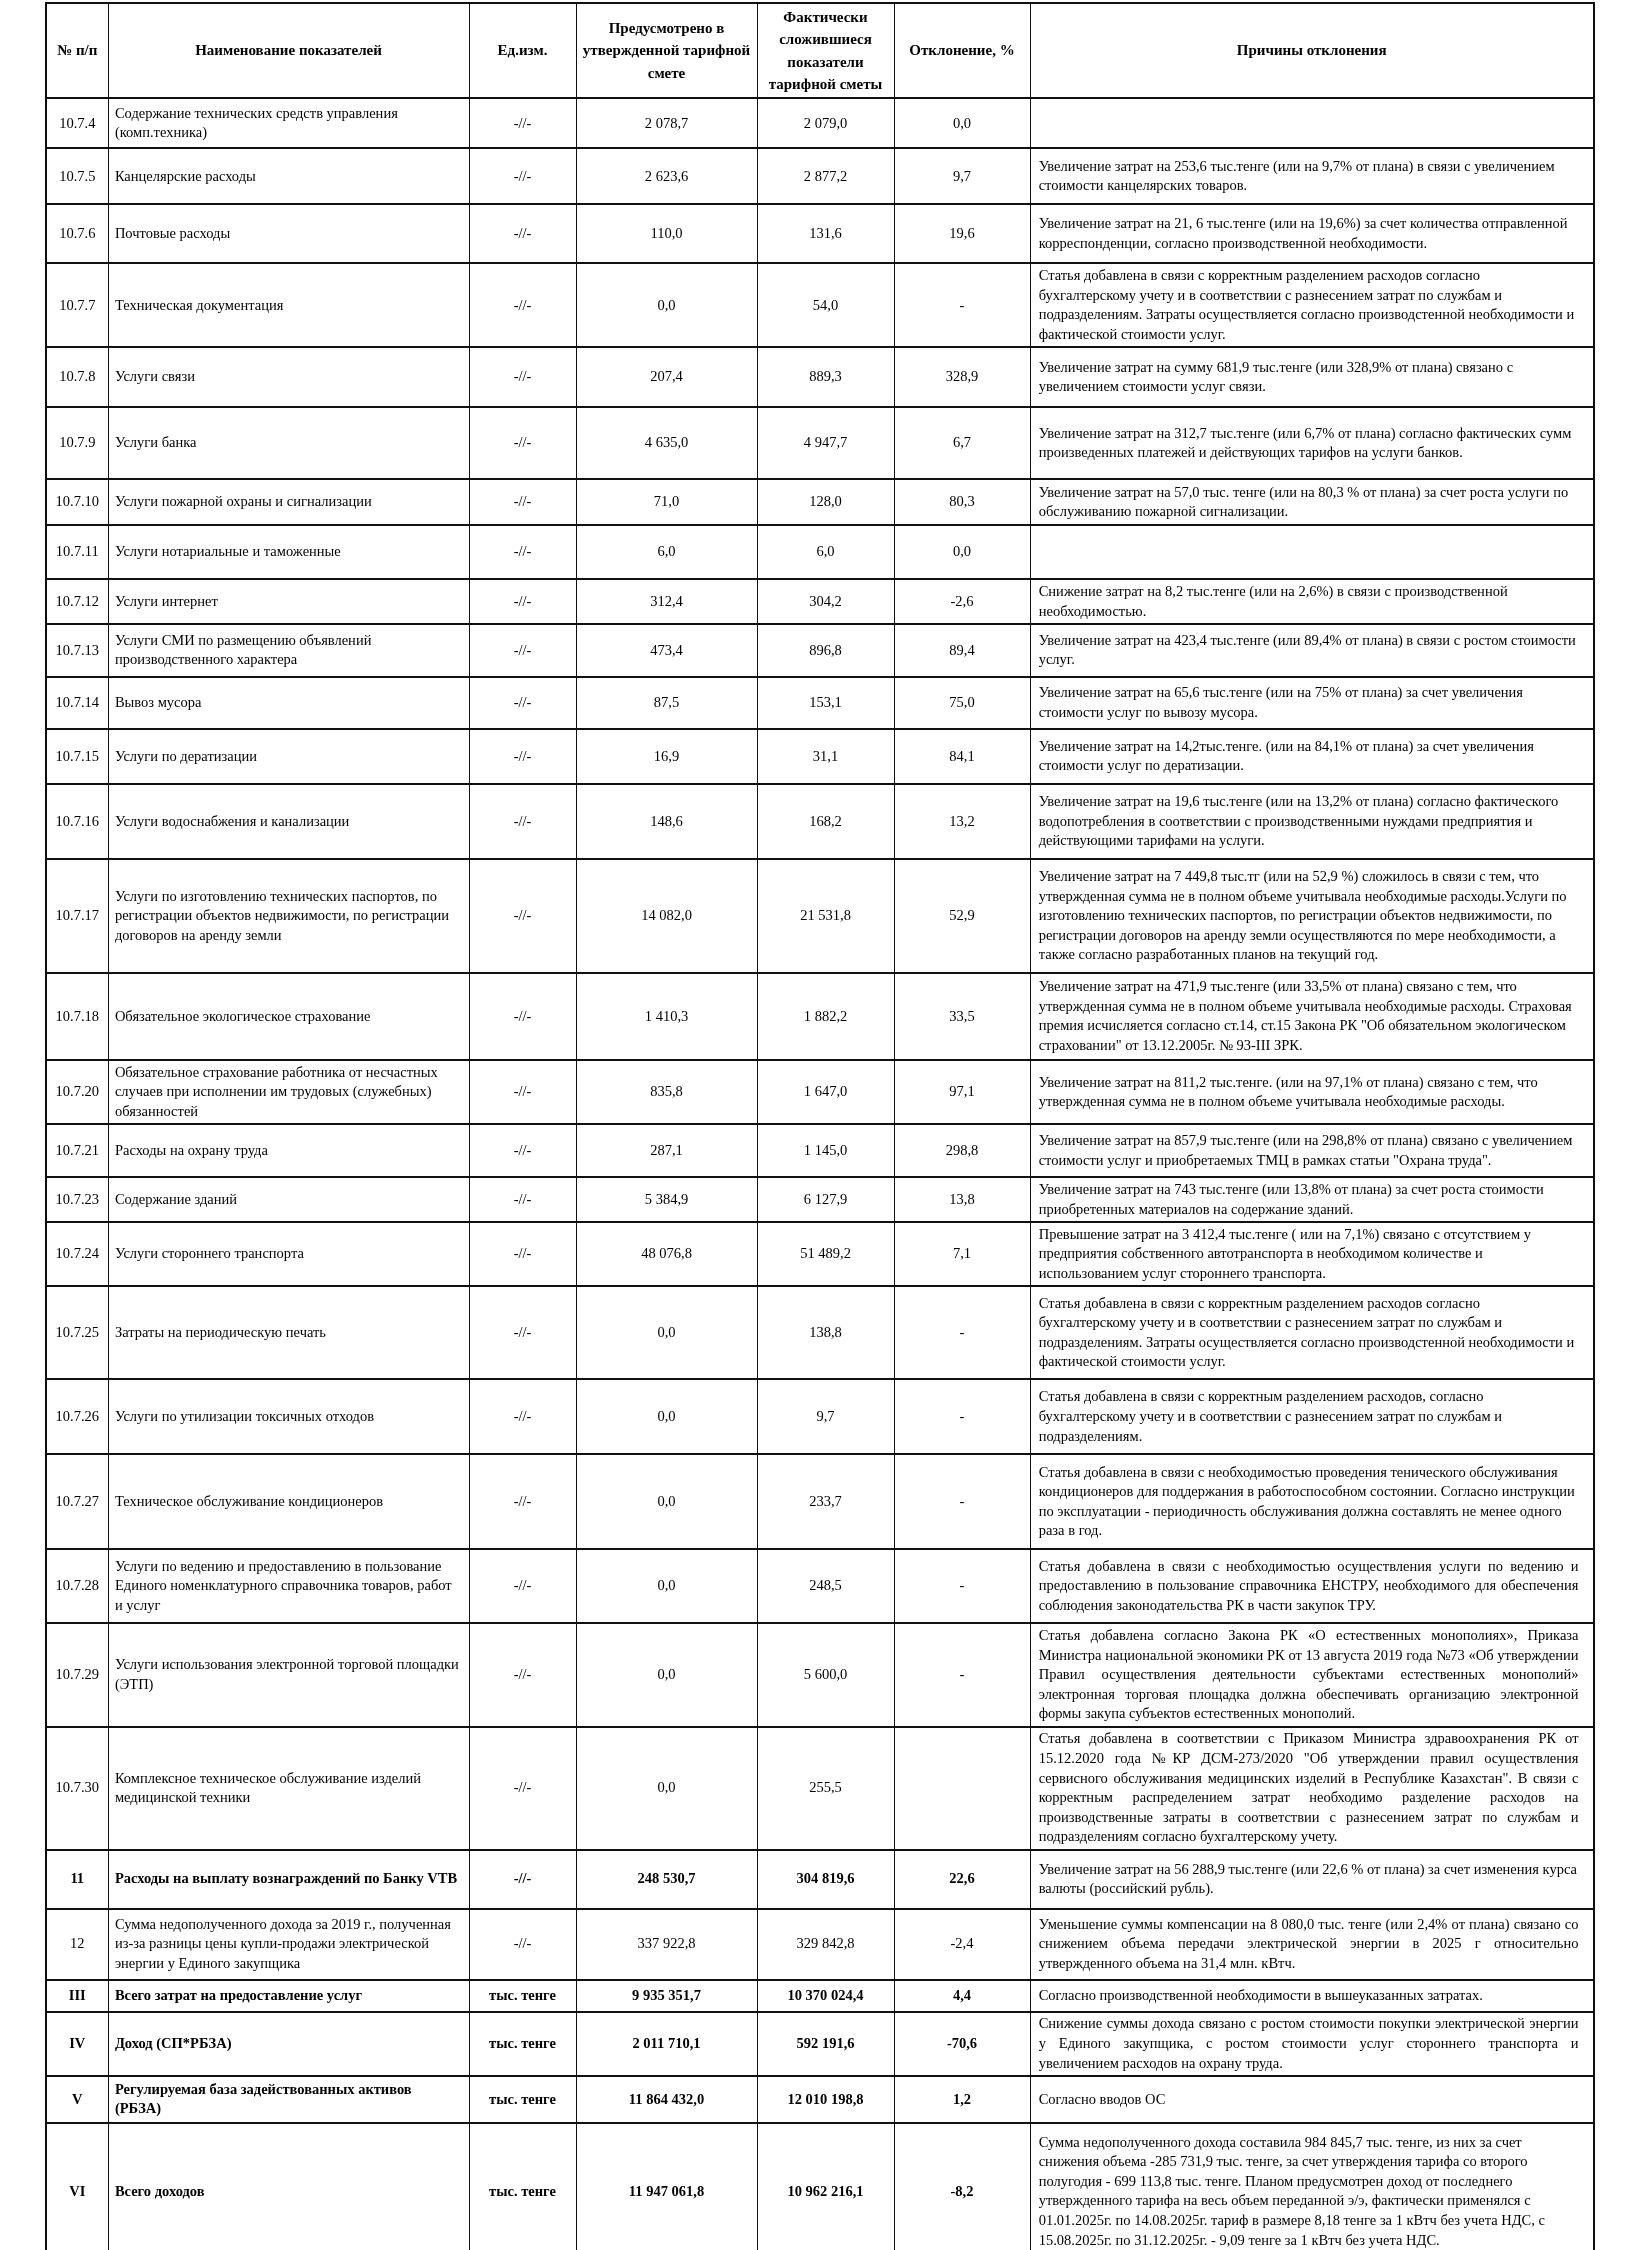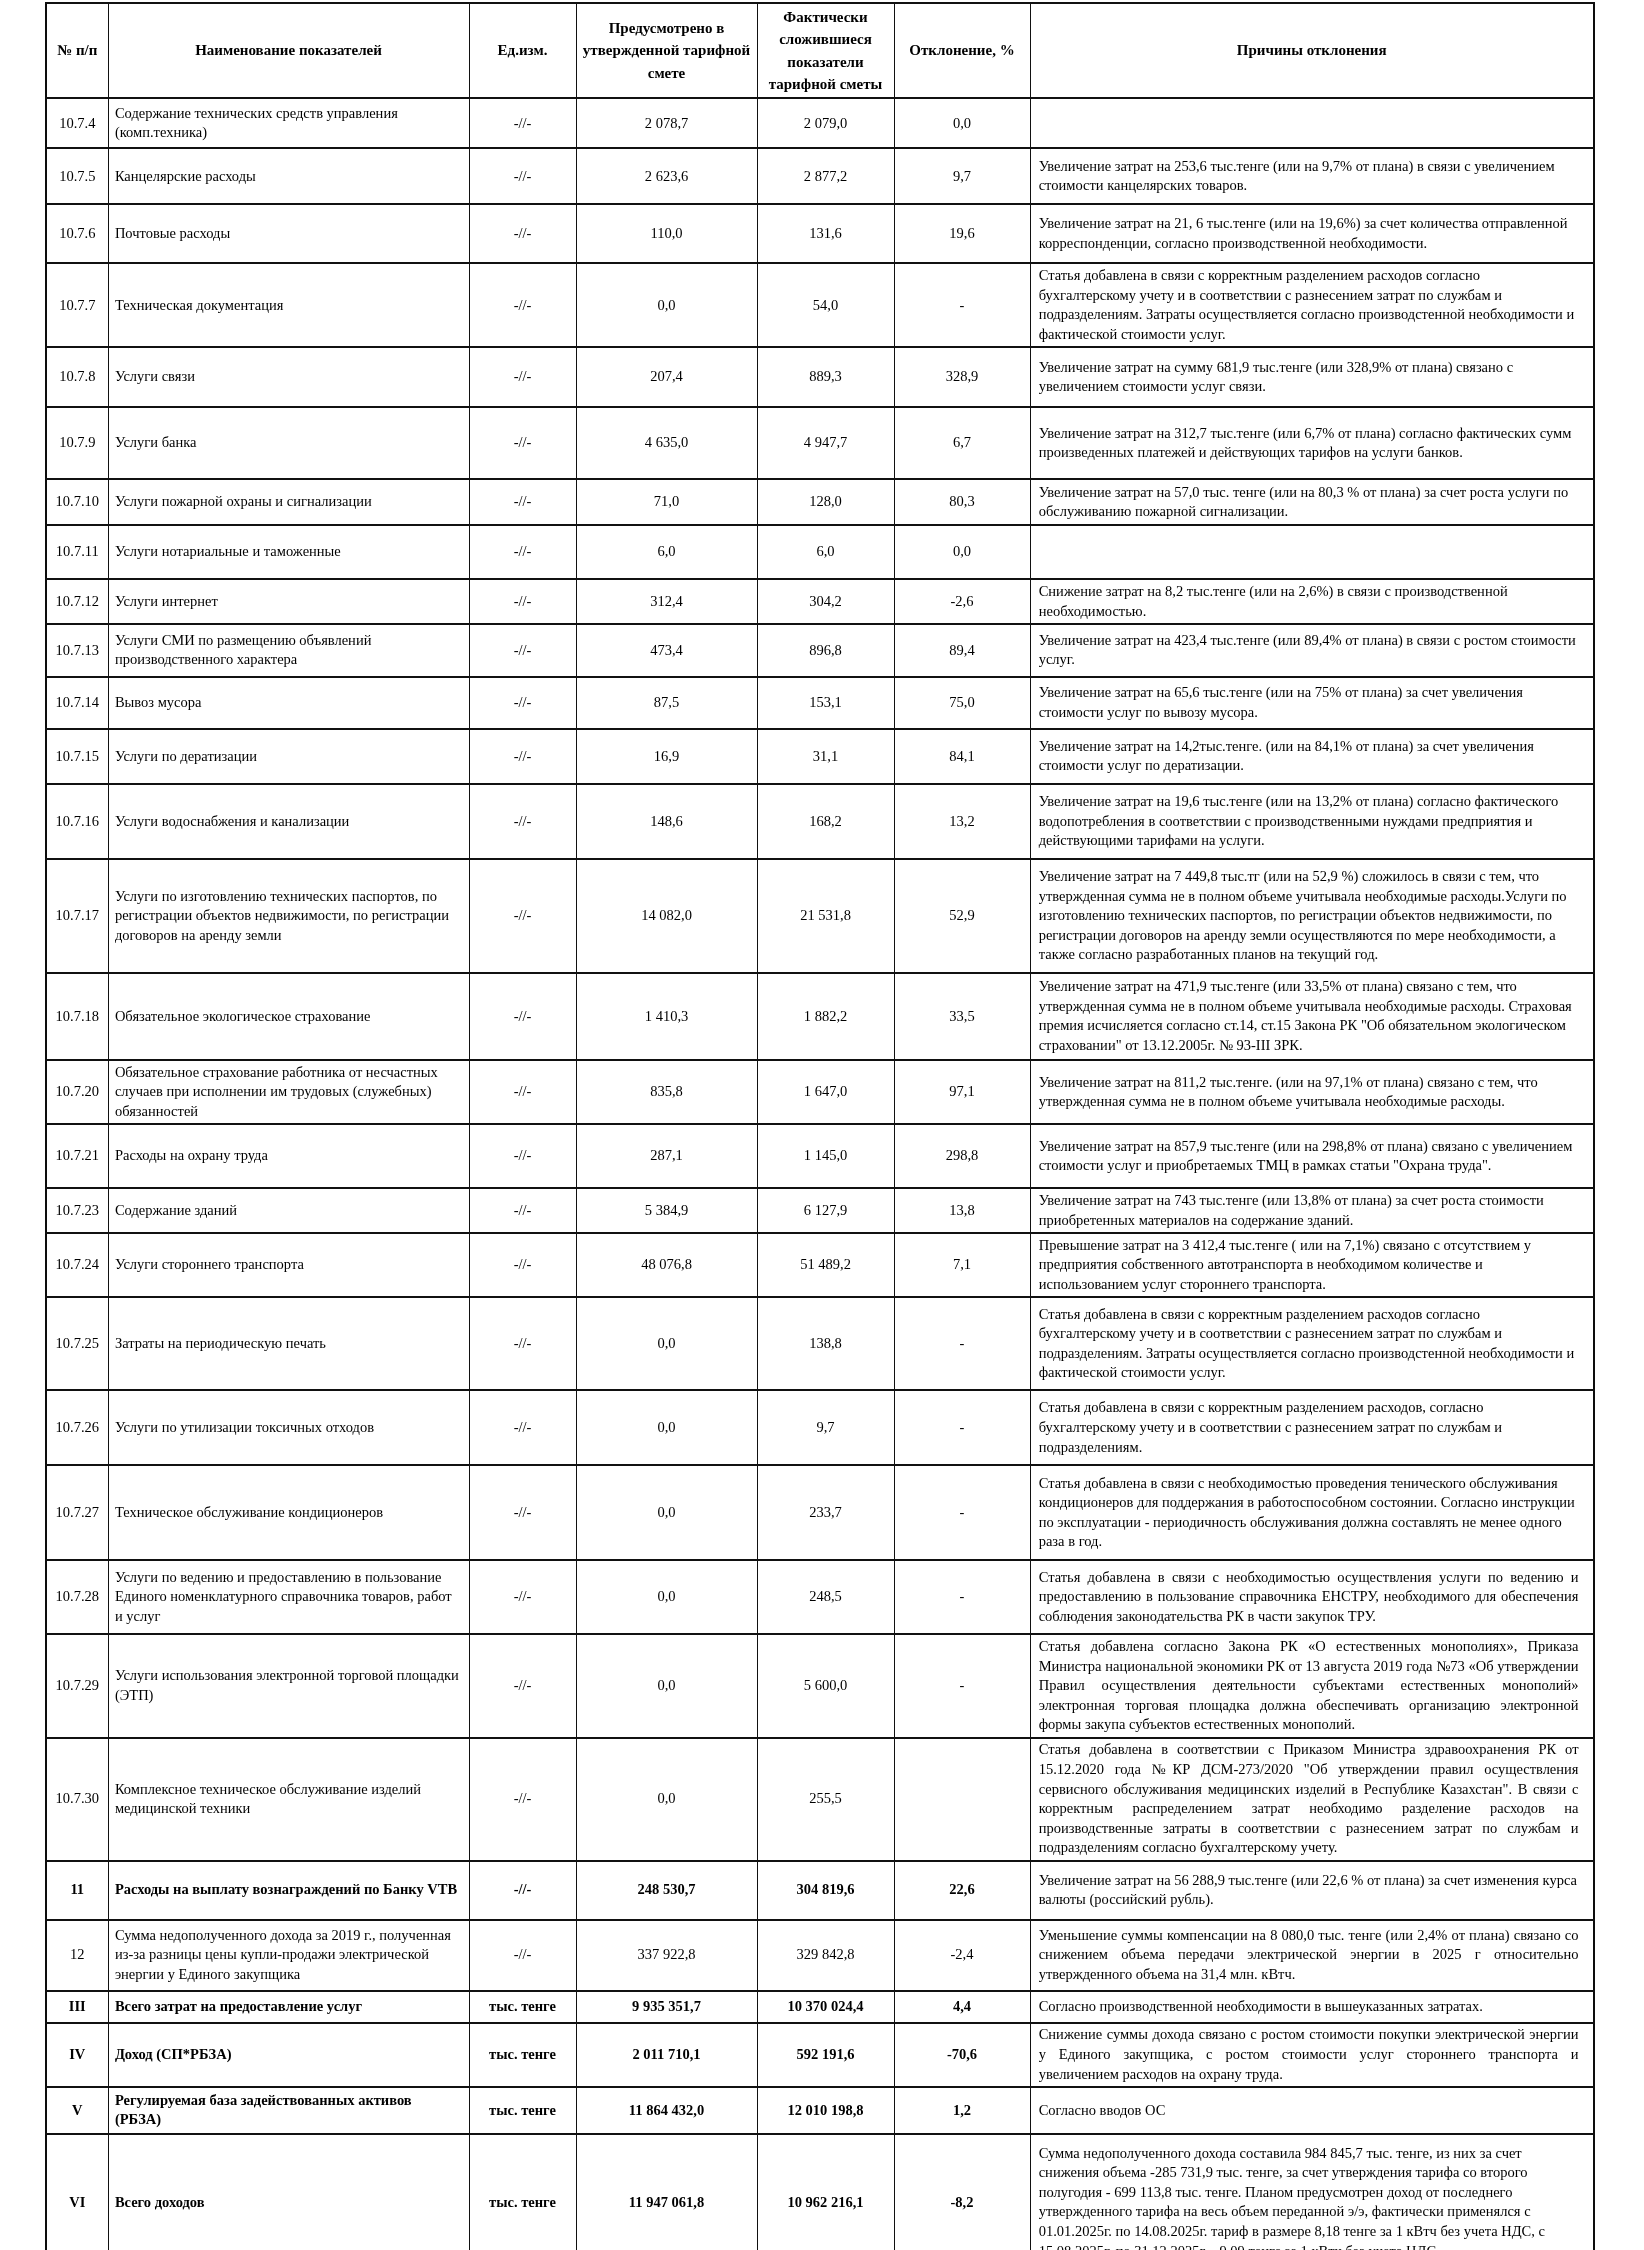--- a/index.html
+++ b/index.html
@@ -60,21 +60,21 @@
   tbody tr:nth-child(7)  { height: 46px; }
   tbody tr:nth-child(8)  { height: 54px; }
   tbody tr:nth-child(9)  { height: 42px; }
   tbody tr:nth-child(10) { height: 53px; }
   tbody tr:nth-child(11) { height: 52px; }
   tbody tr:nth-child(12) { height: 55px; }
   tbody tr:nth-child(13) { height: 75px; }
   tbody tr:nth-child(14) { height: 114px; }
   tbody tr:nth-child(15) { height: 87px; }
   tbody tr:nth-child(16) { height: 64px; }
-  tbody tr:nth-child(17) { height: 64px; }
+  tbody tr:nth-child(17) { height: 53px; }
   tbody tr:nth-child(18) { height: 44px; }
   tbody tr:nth-child(19) { height: 60px; }
   tbody tr:nth-child(20) { height: 93px; }
   tbody tr:nth-child(21) { height: 75px; }
   tbody tr:nth-child(22) { height: 95px; }
   tbody tr:nth-child(23) { height: 74px; }
   tbody tr:nth-child(24) { height: 91px; }
   tbody tr:nth-child(25) { height: 118px; }
   tbody tr:nth-child(26) { height: 59px; }
   tbody tr:nth-child(27) { height: 71px; }

